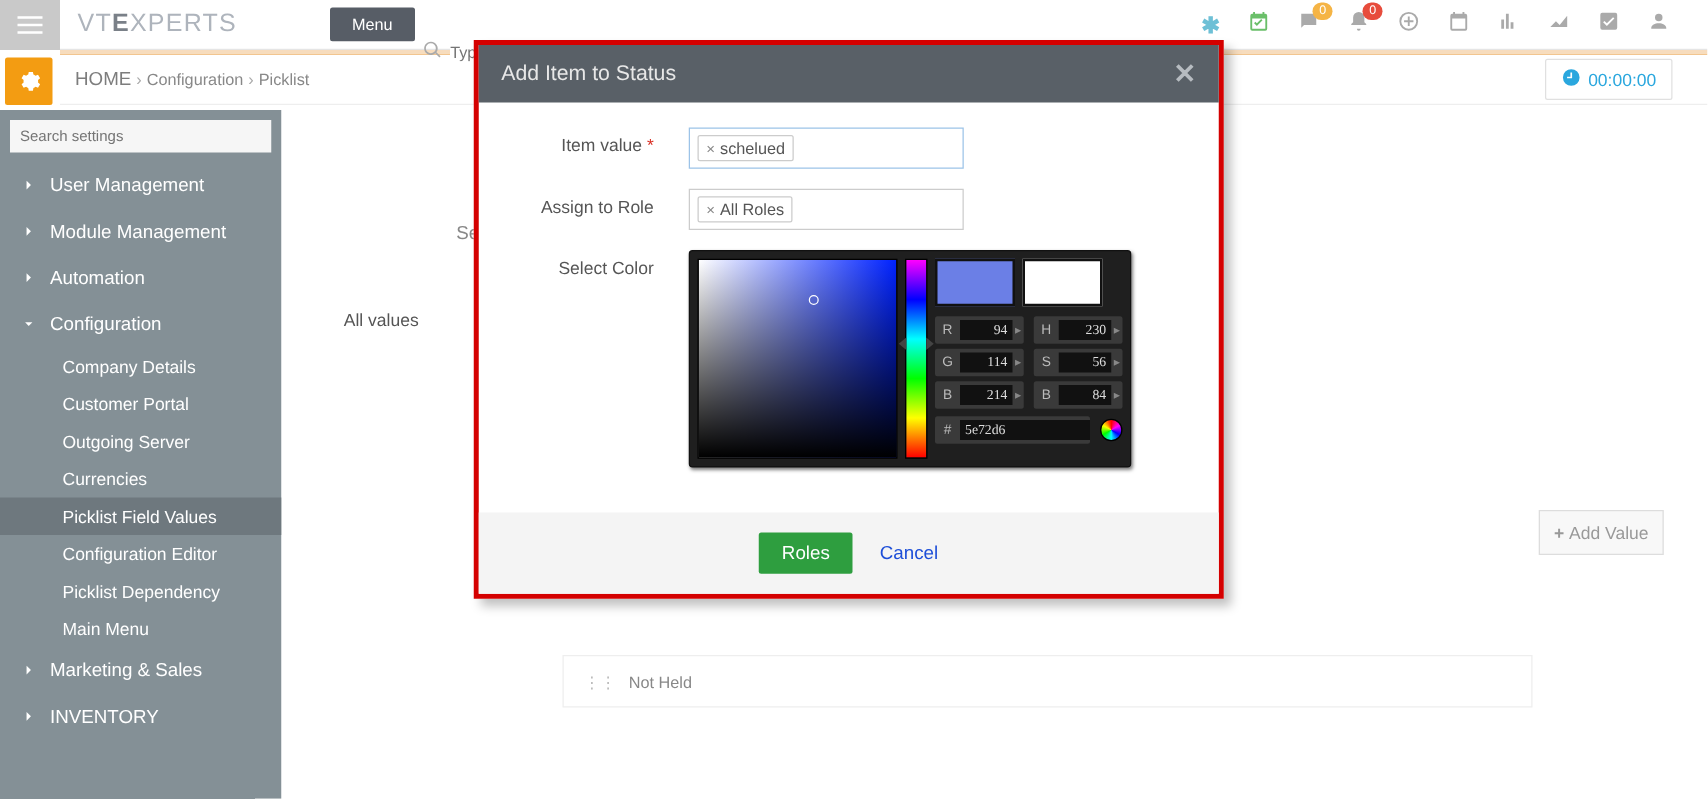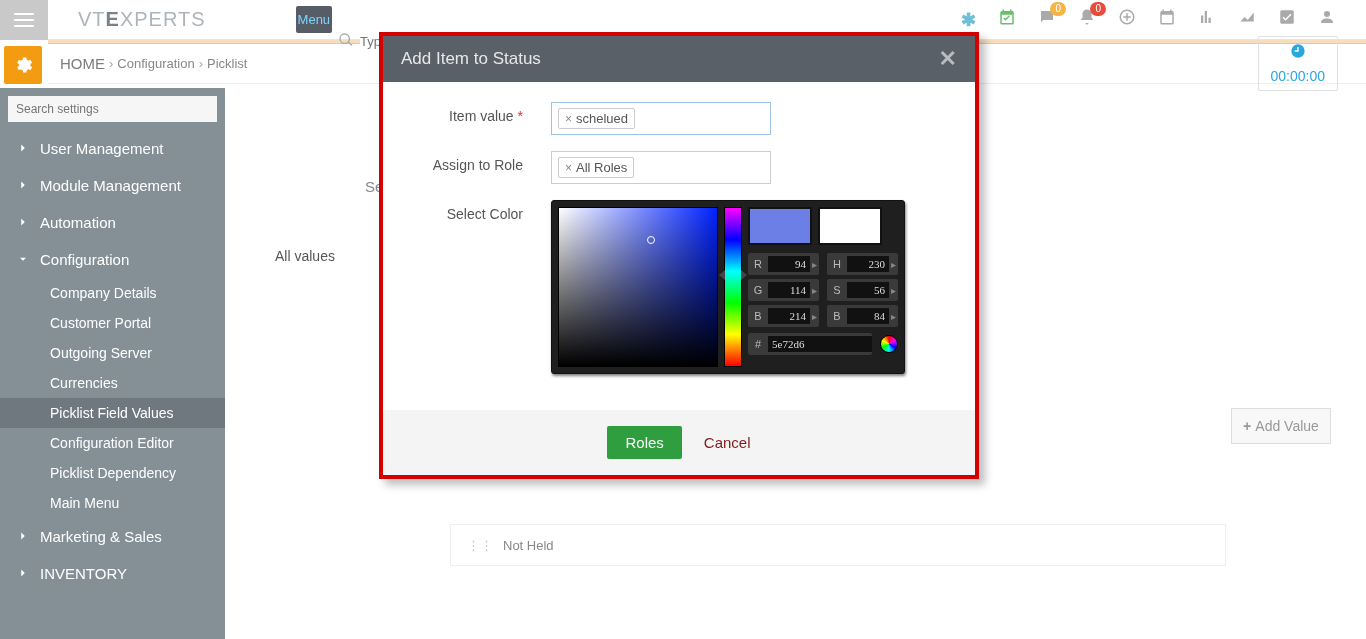--- a/index.html
+++ b/index.html
@@ -4,42 +4,42 @@
 <style>
   * { box-sizing: border-box; margin: 0; padding: 0; font-family: Arial, Helvetica, sans-serif; }
   body { width: 1366px; height: 639px; overflow: hidden; background: #fff; position: relative; font-size: 13px; color: #333; }
 
   
   .topbar { height: 40px; border-bottom: 1px solid #e5e5e5; display: flex; align-items: center; background: #fff; }
   .hamburger { width: 48px; height: 40px; background: #c9c9c9; display: flex; align-items: center; justify-content: center; cursor: pointer; }
   .hamburger span, .hamburger span::before, .hamburger span::after { display: block; width: 20px; height: 2px; background: #fff; position: relative; }
   .hamburger span::before { content: ""; position: absolute; top: -6px; }
   .hamburger span::after { content: ""; position: absolute; top: 6px; }
-  .logo { padding: 0 30px; color: #aeb4bc; font-size: 20px; font-weight: 500; letter-spacing: 1px; }
+  .logo { padding: 0 14px; color: #aeb4bc; font-size: 20px; font-weight: 500; letter-spacing: 1px; }
   .logo b { color: #7a8088; font-weight: 600; }
-  .menu-btn { background: #575d66; color: #7dd3fc; padding: 6px 2px; border: none; font-size: 13px; margin-left: 60px; border-radius: 2px; }
+  .menu-btn { background: #575d66; color: #ffffff; padding: 6px 18px; border: none; font-size: 13px; margin-left: 60px; border-radius: 2px; }
   .search-wrap { display: flex; align-items: center; margin-left: 6px; flex: 1; height: 30px; max-width: 290px; margin-top: 44px; }
   .search-wrap .icon { color: #aaa; font-size: 14px; margin-right: 6px; }
   .search-input { border: none; outline: none; font-size: 13px; color: #888; width: 100%; }
   .top-icons { margin-left: auto; display: flex; align-items: center; gap: 22px; padding-right: 30px; color: #aaa; font-size: 18px; height: 40px;}
   .ic { position: relative; cursor: pointer; }
   .badge { position: absolute; top: -6px; right: -10px; background: #f5b445; color: #fff; border-radius: 8px; font-size: 10px; padding: 1px 5px; line-height: 12px;}
   .badge.red { background: #e74c3c; }
 
   
   .orange-strip { height: 4px; background: linear-gradient(#f7dcbd,#f7dcbd); border-bottom: 1px solid #f2c58f; margin-left: 48px;}
   .gear-tab { position: absolute; left: 0; top: 40px; width: 48px; height: 48px; background: #fff; }
   .gear-tab .gear { width: 38px; height: 38px; margin: 6px 4px; border-radius: 2px; background: #f39c12; display: flex; align-items: center; justify-content: center; color: #fff; font-size: 18px;}
 
   
   .crumb-row { display: flex; align-items: center; height: 40px; padding-left: 60px; border-bottom: 1px solid #eee; }
   .crumb-row .home { color: #7d7d7d; font-weight: 400; font-size: 15px; }
   .crumb-row .sep { color: #aaa; margin: 0 4px; }
   .crumb-row .crumb { color: #888; font-size: 13px; }
-  .timer-box { margin-left: auto; margin-right: 28px; border: 1px solid #e0e0e0; border-radius: 2px; padding: 6px 12px; color: #2aa7de; font-size: 14px; display: flex; align-items: center; gap: 6px; flex-direction: column;}
+  .timer-box { margin-left: auto; margin-right: 28px; border: 1px solid #e0e0e0; border-radius: 2px; padding: 6px 12px; color: #2aa7de; font-size: 14px; display: flex; align-items: center; gap: 6px;}
 
   
   .sidebar { position: absolute; left: 0; top: 88px; width: 225px; bottom: 0; background: #849096; color: #fff; }
   .side-search { margin: 8px; height: 26px; }
   .side-search input { width: 100%; height: 100%; border: none; padding: 6px 8px; font-size: 12px; background: #f6f6f6; color: #888; outline: none; }
   .nav-item { display: flex; align-items: flex-start; padding: 10px 12px 10px 16px; cursor: pointer; font-size: 15px;}
   .nav-item .chev { width: 14px; margin-right: 10px; display: inline-flex;}
   .nav-sub { padding: 7px 8px 7px 50px; font-size: 14px; cursor: pointer; }
   .nav-sub.active { background: #6e787e; }
 
@@ -75,21 +75,21 @@
   .cp-rows { display: grid; grid-template-columns: 1fr 1fr; gap: 4px 8px; }
   .cp-field { display: flex; align-items: center; background: #3a3a3a; height: 22px; border-radius: 2px;}
   .cp-field label { color: #bbb; font-size: 11px; width: 20px; text-align: center;}
   .cp-field input { flex: 1; background: #111; border: none; color: #ddd; font-size: 11px; text-align: right; padding: 2px 4px; height: 16px; width: 10px; font-family: Liberation Serif, serif;}
   .cp-field .spin { color: #888; font-size: 10px; padding: 0 2px;}
   .cp-hex-row { display: flex; align-items: center; gap: 8px; margin-top: 6px;}
   .cp-hex-row .cp-field { flex: 1;}
   .wheel { width: 18px; height: 18px; border-radius: 9px; background: conic-gradient(red, magenta, blue, cyan, lime, yellow, red); border: 1px solid #000;}
   .modal-footer { background: #f4f4f4; padding: 16px; display: flex; justify-content: center; align-items: center; gap: 22px;}
   .btn-save { background: #2e9e3f; color: #fff; border: none; padding: 8px 18px; font-size: 15px; border-radius: 2px;}
-  .btn-cancel { color: #7f1d1d; font-size: 15px; cursor: pointer;}
+  .btn-cancel { color: #1d4ed8; font-size: 15px; cursor: pointer;}
 
   svg.i { width: 16px; height: 16px; fill: currentColor; }
   svg.i18 { width: 18px; height: 18px; fill: currentColor; }
   svg.i20 { width: 20px; height: 20px; fill: currentColor; }
 </style>
 </head>
 <body>
 
 <div class="topbar">
   <div class="hamburger">

